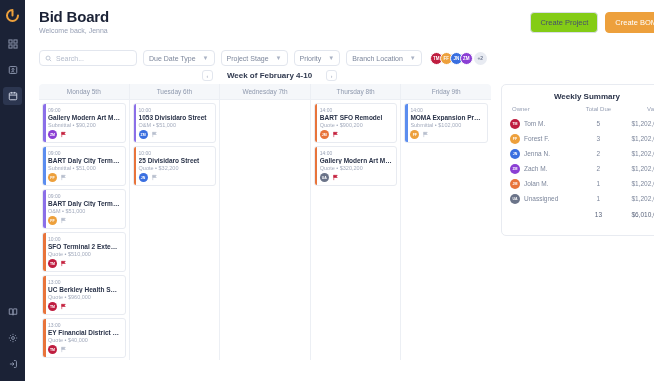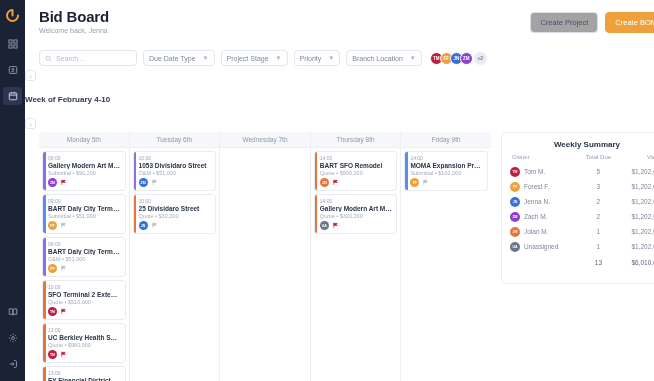--- a/index.html
+++ b/index.html
@@ -36,21 +36,21 @@
 
   .topbar {
     height: 46px; padding: 8px 12px 0 14px;
     display: flex; align-items: flex-start; justify-content: space-between;
   }
   .title { font-size: 15px; font-weight: bold; color: #1b2236; letter-spacing: -0.2px; }
   .subtitle { font-size: 7px; color: #97a0b5; margin-top: 2px; }
   .topbar-actions { display: flex; gap: 7px; padding-top: 4px; }
   .btn {
     font-size: 7.5px; border-radius: 4px; padding: 5px 9px;
-    border: 1px solid #d9dee8; background: #a3a3a3; color: #46506a;
+    border: 1px solid #d9dee8; background: #84cc16; color: #46506a;
     cursor: pointer; white-space: nowrap;
   }
   .btn-primary { background: #eda03c; border-color: #eda03c; color: #fff; }
 
   
   .filterbar {
     display: flex; align-items: center; gap: 6px;
     padding: 4px 12px 0 14px;
   }
   .search {
@@ -76,22 +76,22 @@
   .av:first-child { margin-left: 0; }
   .av-more {
     width: 13px; height: 13px; border-radius: 50%;
     background: #e8ebf2; color: #6c7governor; color: #707b92;
     display: flex; align-items: center; justify-content: center;
     font-size: 5px; font-weight: bold; margin-left: 1px;
   }
 
   
   .weeknav {
-    display: flex; align-items: flex-start; justify-content: center; gap: 14px;
-    padding: 4px 0 3px 0; margin-right: 165px; flex-direction: column;
+    display: flex; align-items: center; justify-content: center; gap: 14px;
+    padding: 4px 0 3px 0; margin-right: 165px;
   }
   .weeknav-btn {
     width: 11px; height: 11px; border-radius: 3px; border: 1px solid #e2e6ee;
     background: #fff; color: #9aa3b7; font-size: 5px;
     display: flex; align-items: center; justify-content: center; cursor: pointer;
   }
   .weeklabel { font-size: 8px; font-weight: bold; color: #30394f; }
 
   
   .board-wrap { display: flex; padding: 0 0 0 14px; height: 276px; }

